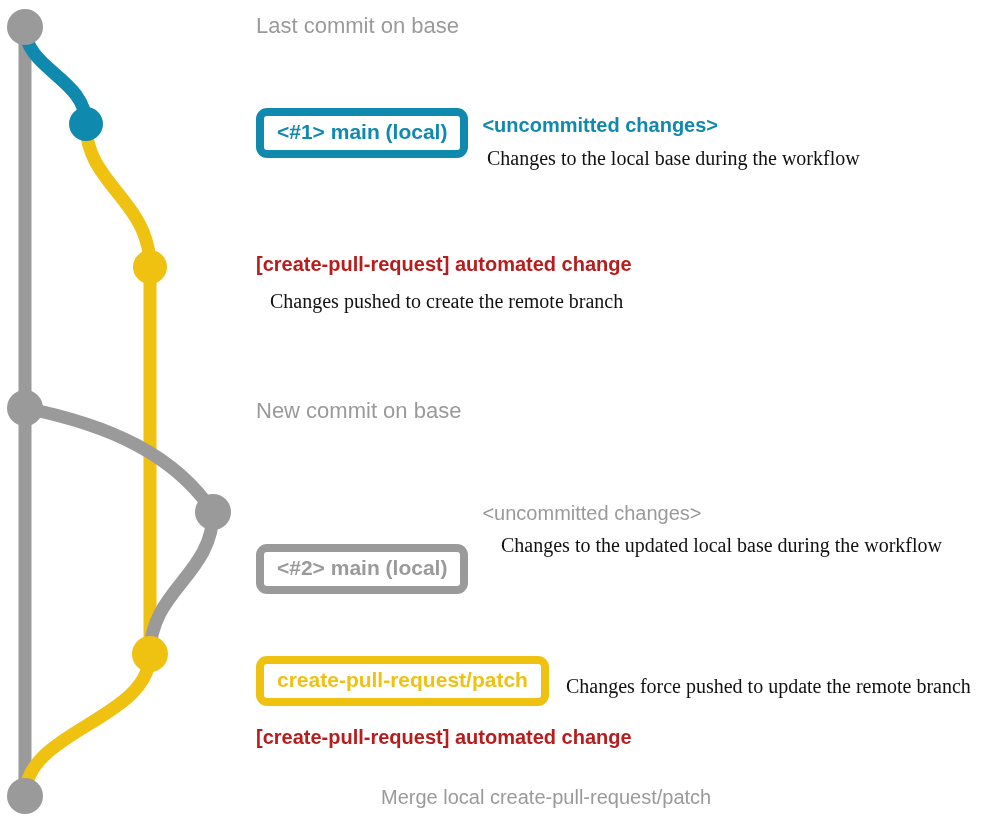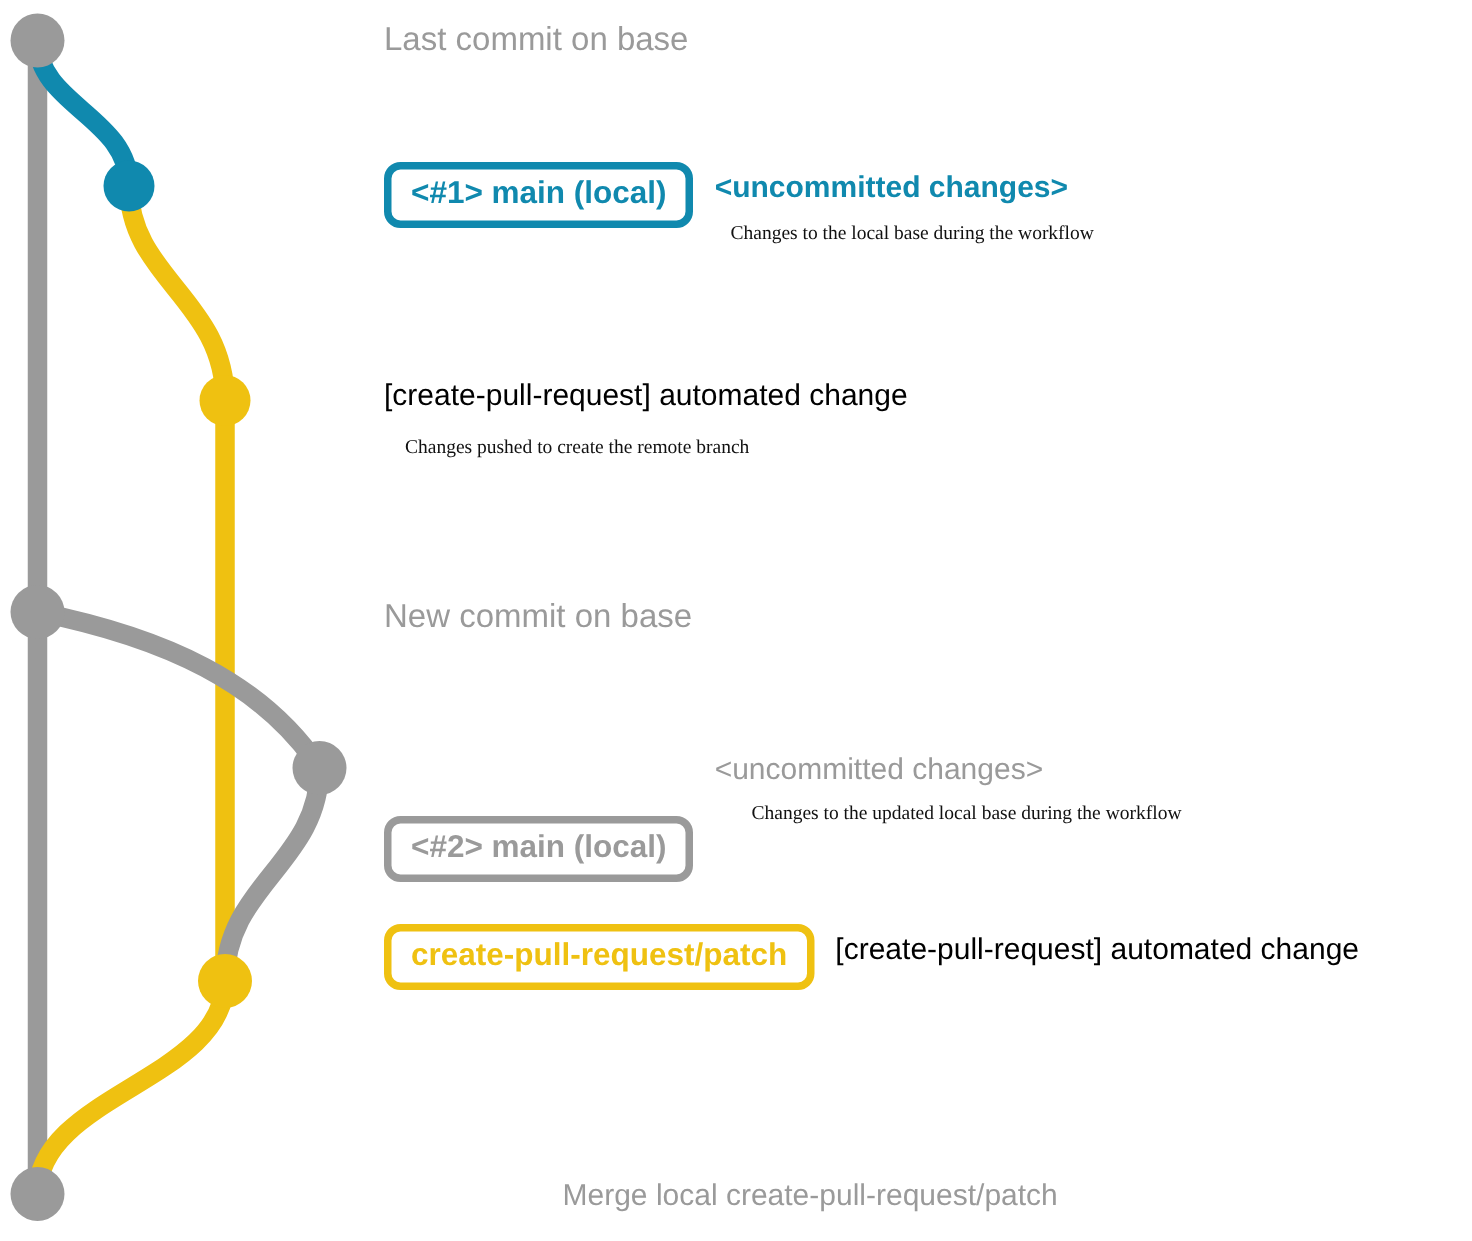--- a/index.html
+++ b/index.html
@@ -35,21 +35,21 @@
     position: absolute;
     display: flex;
     align-items: flex-start;
   }
 
   
   .pill {
     display: inline-flex;
     align-items: center;
     justify-content: center;
-    border: 5px solid #a21caf;
+    border: 8px solid #a21caf;
     border-radius: 11px;
     color: #1089ae;
     font-size: 21px;
     font-weight: bold;
     font-family: "Liberation Sans", sans-serif;
     padding: 5px 13px 7px 13px;
     line-height: 1.05;
     white-space: nowrap;
     background: #ffffff;
     box-sizing: border-box;
@@ -60,36 +60,36 @@
   .pill.gray  { border-color: #9a9a9a; color: #9a9a9a; margin-top: 48px; }
 
   
   .subject {
     font-size: 20px;
     font-family: "Liberation Sans", sans-serif;
     white-space: nowrap;
     line-height: 1.1;
   }
   .subject.teal   { color: #1089ae; font-weight: bold; }
-  .subject.yellow { color: #000000; font-weight: normal; }
+  .subject.yellow { color: #b91c1c; font-weight: bold; }
   .subject.gray   { color: #9a9a9a; font-weight: normal; }
 
   
   .caption {
     position: absolute;
     font-size: 22px;
     color: #9a9a9a;
     font-family: "Liberation Sans", sans-serif;
     white-space: nowrap;
   }
 
   
   .note {
     position: absolute;
-    font-size: 13px;
+    font-size: 20px;
     color: #111111;
     font-family: "Liberation Serif", serif;
     white-space: nowrap;
   }
 
   .pill-gap { width: 14px; flex: 0 0 14px; }
 </style>
 </head>
 <body>
 
@@ -138,25 +138,26 @@
 
   <div class="caption" style="left:256px; top:398px;">New commit on base</div>
 
   <div class="row" style="left:256px; top:496px;">
     <span class="pill gray">&lt;#2&gt; main (local)</span>
     <span class="pill-gap"></span>
     <span class="subject gray" style="margin-top:6px;">&lt;uncommitted changes&gt;</span>
   </div>
   <div class="note" style="left:465px; top:534px;margin-left:36px;">Changes to the updated local base during the workflow</div>
 
-  <div class="row" style="left:256px; top:616px;">
+  <div class="row" style="left:256px; top:656px;flex-direction:column;">
     <span class="pill yellow">create-pull-request/patch</span>
     <span class="pill-gap"></span>
     <span class="subject yellow" style="margin-top:6px;">[create-pull-request] automated change</span>
   </div>
+  <div class="note" style="left:566px; top:675px;">Changes force pushed to update the remote branch</div>
 
   <div class="row" style="left:256px; top:780px;padding-left:20px;">
     <span class="pill gray">main</span>
     <span class="pill-gap"></span>
     <span class="subject gray" style="margin-top:6px;">Merge local create-pull-request/patch</span>
   </div>
 
 </div>
 
 </body></html>

